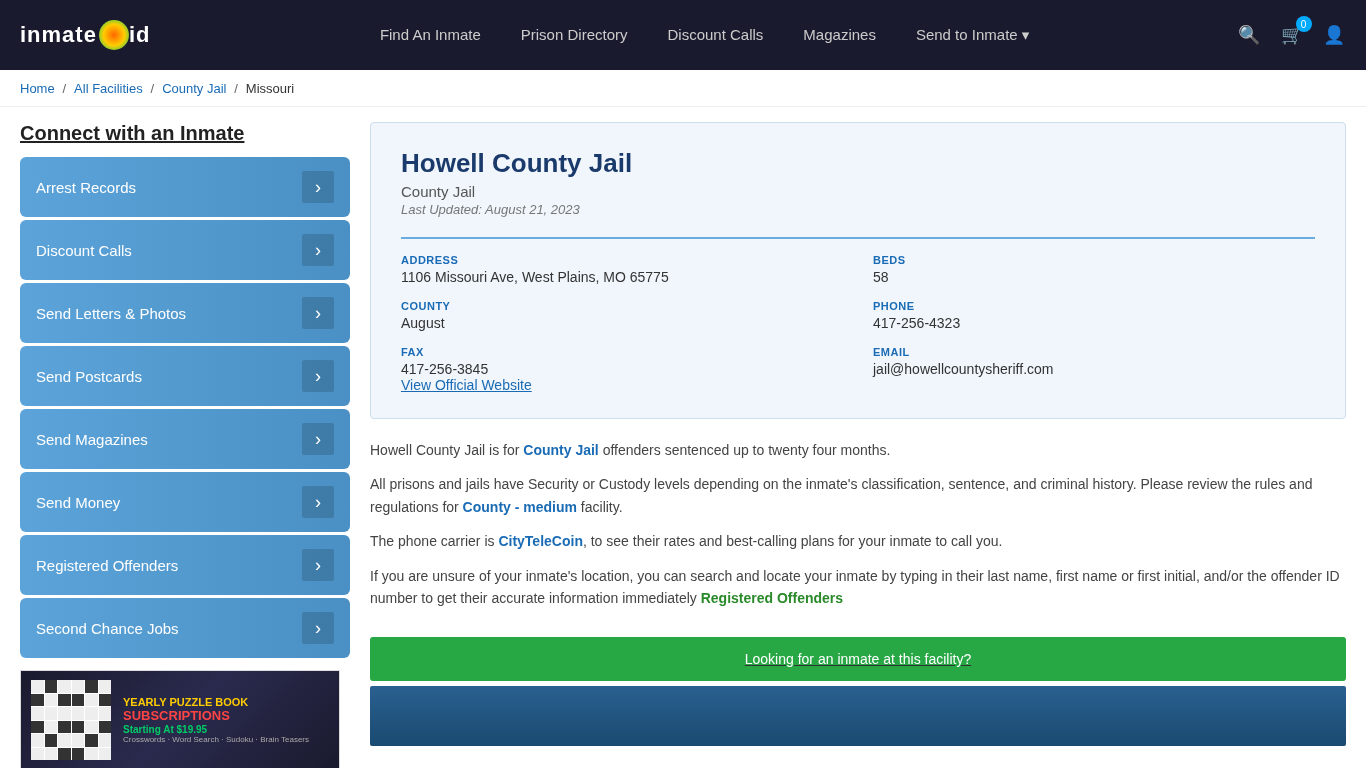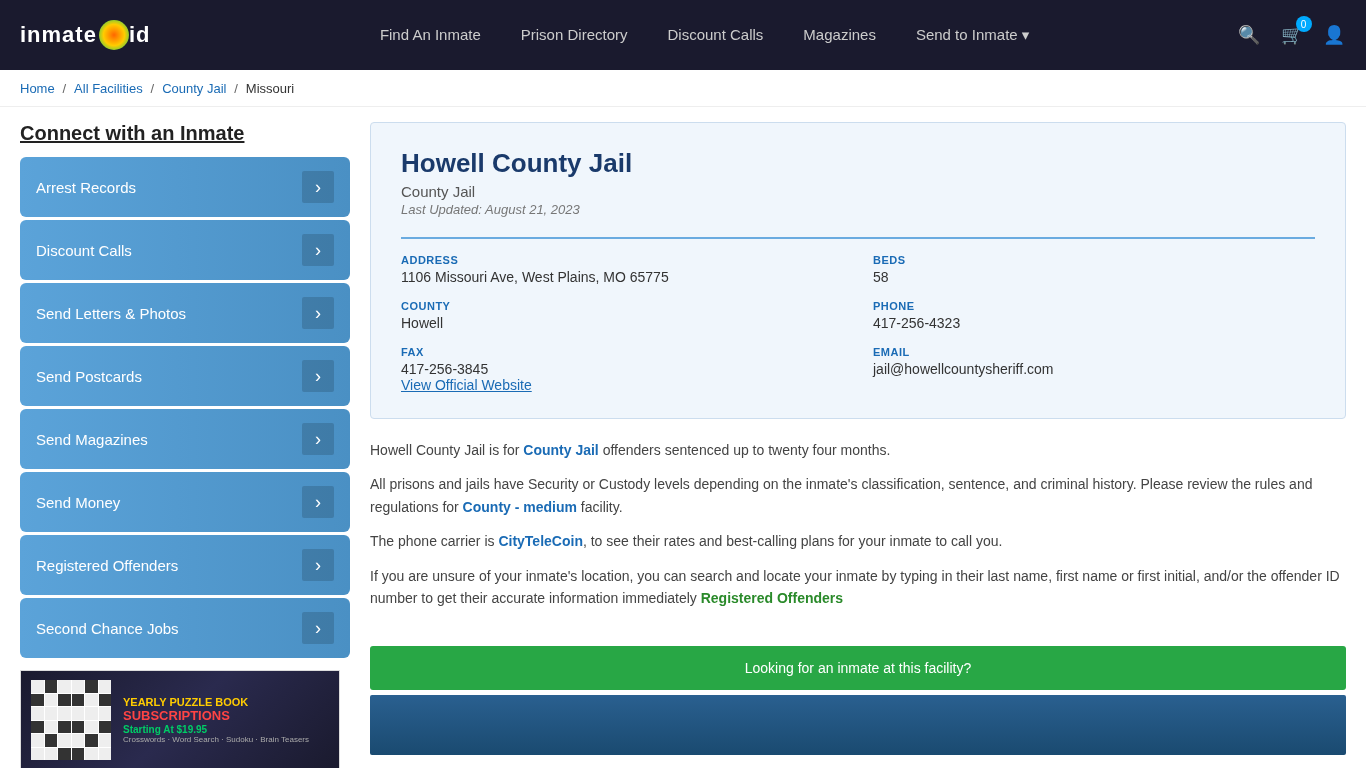--- a/index.html
+++ b/index.html
@@ -234,21 +234,22 @@
       font-size: 14px;
       color: #444;
     }
     .link-blue { color: #1a6bb5; font-weight: bold; text-decoration: none; cursor: pointer; }
     .link-green { color: #2a8a2a; font-weight: bold; text-decoration: none; cursor: pointer; }
 
     
     .action-buttons {
       display: flex;
       gap: 10px;
-      margin-top: 10px;
+      margin-top: 1px;
+      text-decoration: underline;
     }
     .btn-green {
       background: #28a745;
       color: #fff;
       border: none;
       padding: 14px 20px;
       font-size: 14px;
       cursor: pointer;
       border-radius: 3px;
       flex: 1;
@@ -401,21 +402,21 @@
         <div class="detail-item">
           <div class="detail-label">ADDRESS</div>
           <div class="detail-value">1106 Missouri Ave, West Plains, MO 65775</div>
         </div>
         <div class="detail-item">
           <div class="detail-label">BEDS</div>
           <div class="detail-value">58</div>
         </div>
         <div class="detail-item">
           <div class="detail-label">COUNTY</div>
-          <div class="detail-value">Howell</div>
+          <div class="detail-value">August</div>
         </div>
         <div class="detail-item">
           <div class="detail-label">PHONE</div>
           <div class="detail-value">417-256-4323</div>
         </div>
         <div class="detail-item">
           <div class="detail-label">FAX</div>
           <div class="detail-value">417-256-3845</div>
         </div>
         <div class="detail-item">

